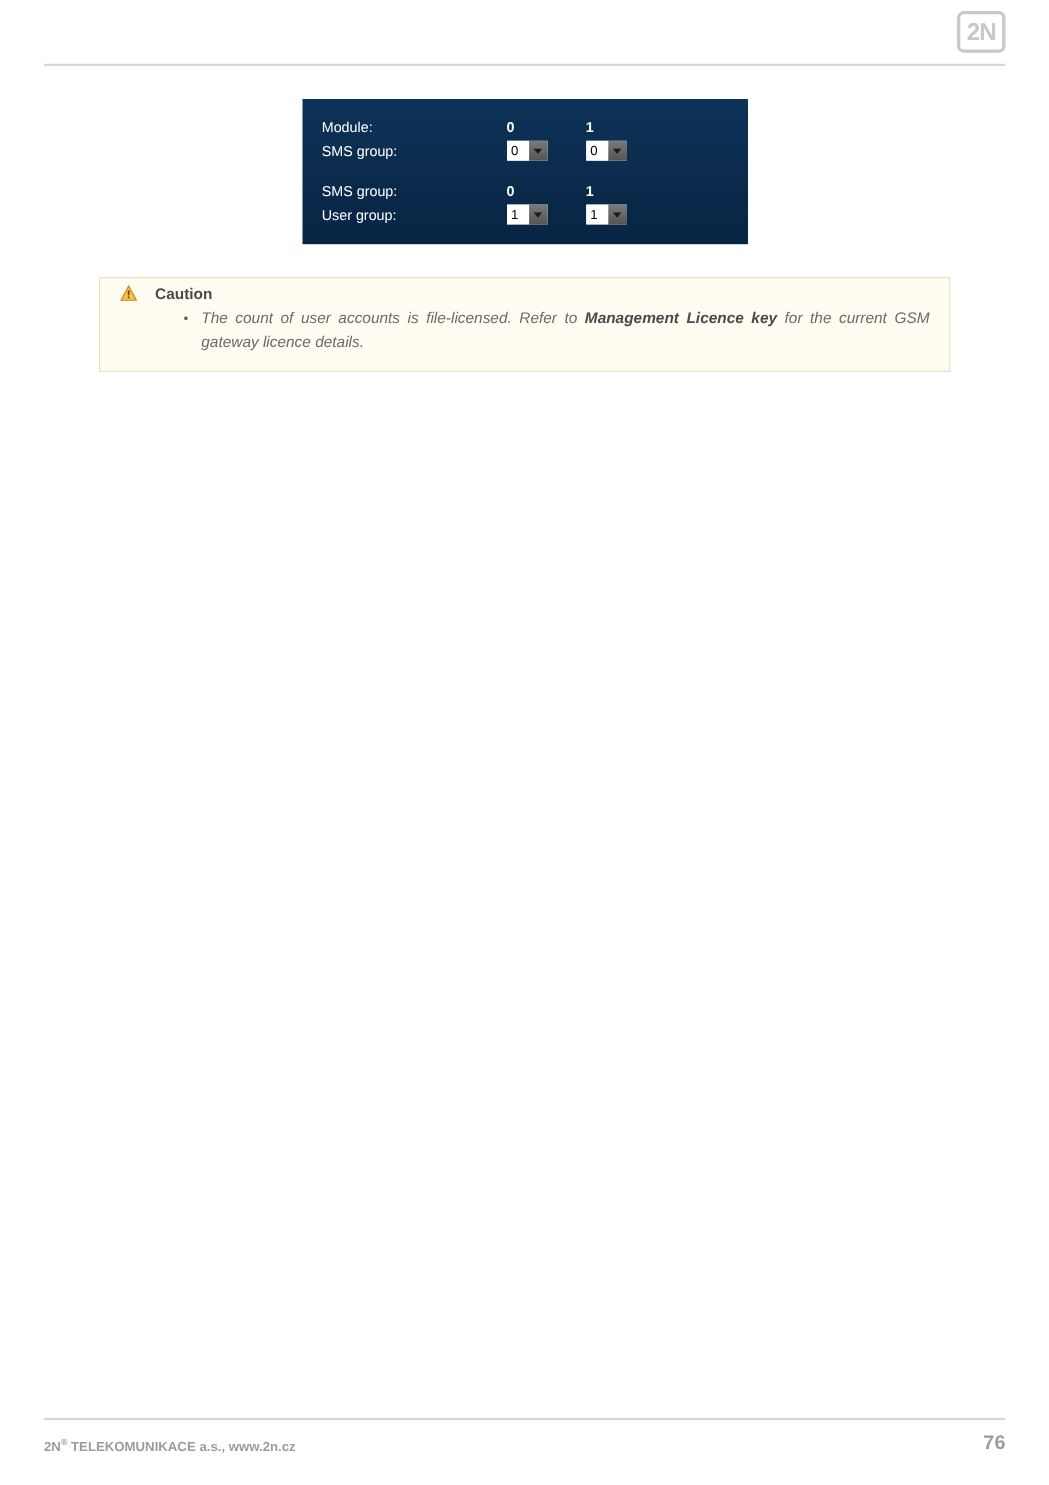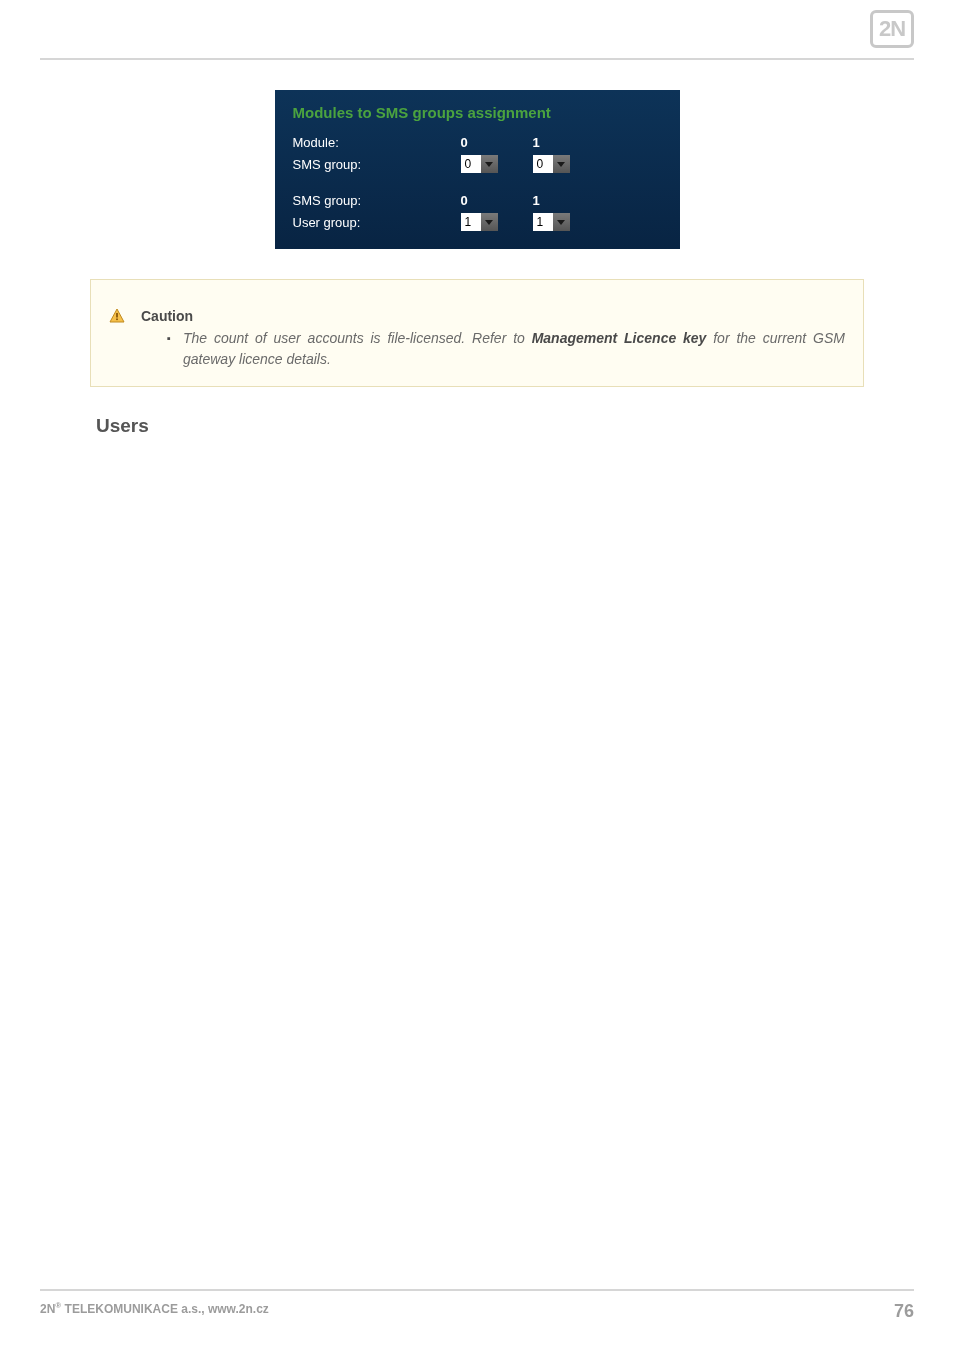--- a/index.html
+++ b/index.html
@@ -97,21 +97,21 @@
     background: linear-gradient(#7a7a7a, #555555);
     display: flex;
     align-items: center;
     justify-content: center;
   }
   .select-btn svg { display: block; }
   .spacer-mid { height: 14px; }
   .caution-box {
     border: 1px solid #e8dfb8;
     background: #fffdf2;
-    padding: 28px 18px 16px 18px;
+    padding: 6px 18px 16px 18px;
     margin-bottom: 28px;
     position: relative;
   }
   .caution-head {
     display: flex;
     align-items: center;
     margin-bottom: 4px;
   }
   .caution-icon {
     width: 16px;
@@ -160,21 +160,21 @@
   }
   .footer {
     position: absolute;
     bottom: 28px;
     left: 40px;
     right: 40px;
     border-top: 2px solid #d6d6d6;
     padding-top: 10px;
     display: flex;
     justify-content: space-between;
-    align-items: flex-start;
+    align-items: flex-end;
     color: #9c9c9c;
   }
   .footer-left {
     font-size: 12px;
     font-weight: bold;
   }
   .footer-left sup { font-size: 8px; }
   .footer-right {
     font-size: 18px;
     font-weight: bold;
@@ -189,21 +189,20 @@
   <div class="logo">
     <span>2N</span>
   </div>
 </div>
 
 <div class="content">
 
   <div class="panel-wrap">
     <div class="panel">
 
-      <div class="panel-heading">Modules to SMS groups assignment</div>
 
       <div class="panel-row">
         <div class="panel-label">Module:</div>
         <div class="panel-col">0</div>
         <div class="panel-col">1</div>
       </div>
 
       <div class="panel-row">
         <div class="panel-label">SMS group:</div>
         <div class="panel-cell">
@@ -275,21 +274,20 @@
       </span>
       <span class="caution-title">Caution</span>
     </div>
     <div class="caution-body">
       <ul>
         <li><span>The count of user accounts is file-licensed. Refer to </span><span class="bold">Management Licence key</span><span> for the current GSM gateway licence details.</span></li>
       </ul>
     </div>
   </div>
 
-  <div class="section-title">Users</div>
 
 </div>
 
 <div class="footer">
   <div class="footer-left">
     <span>2N</span><sup>®</sup><span> TELEKOMUNIKACE a.s., www.2n.cz</span>
   </div>
   <div class="footer-right">76</div>
 </div>
 

